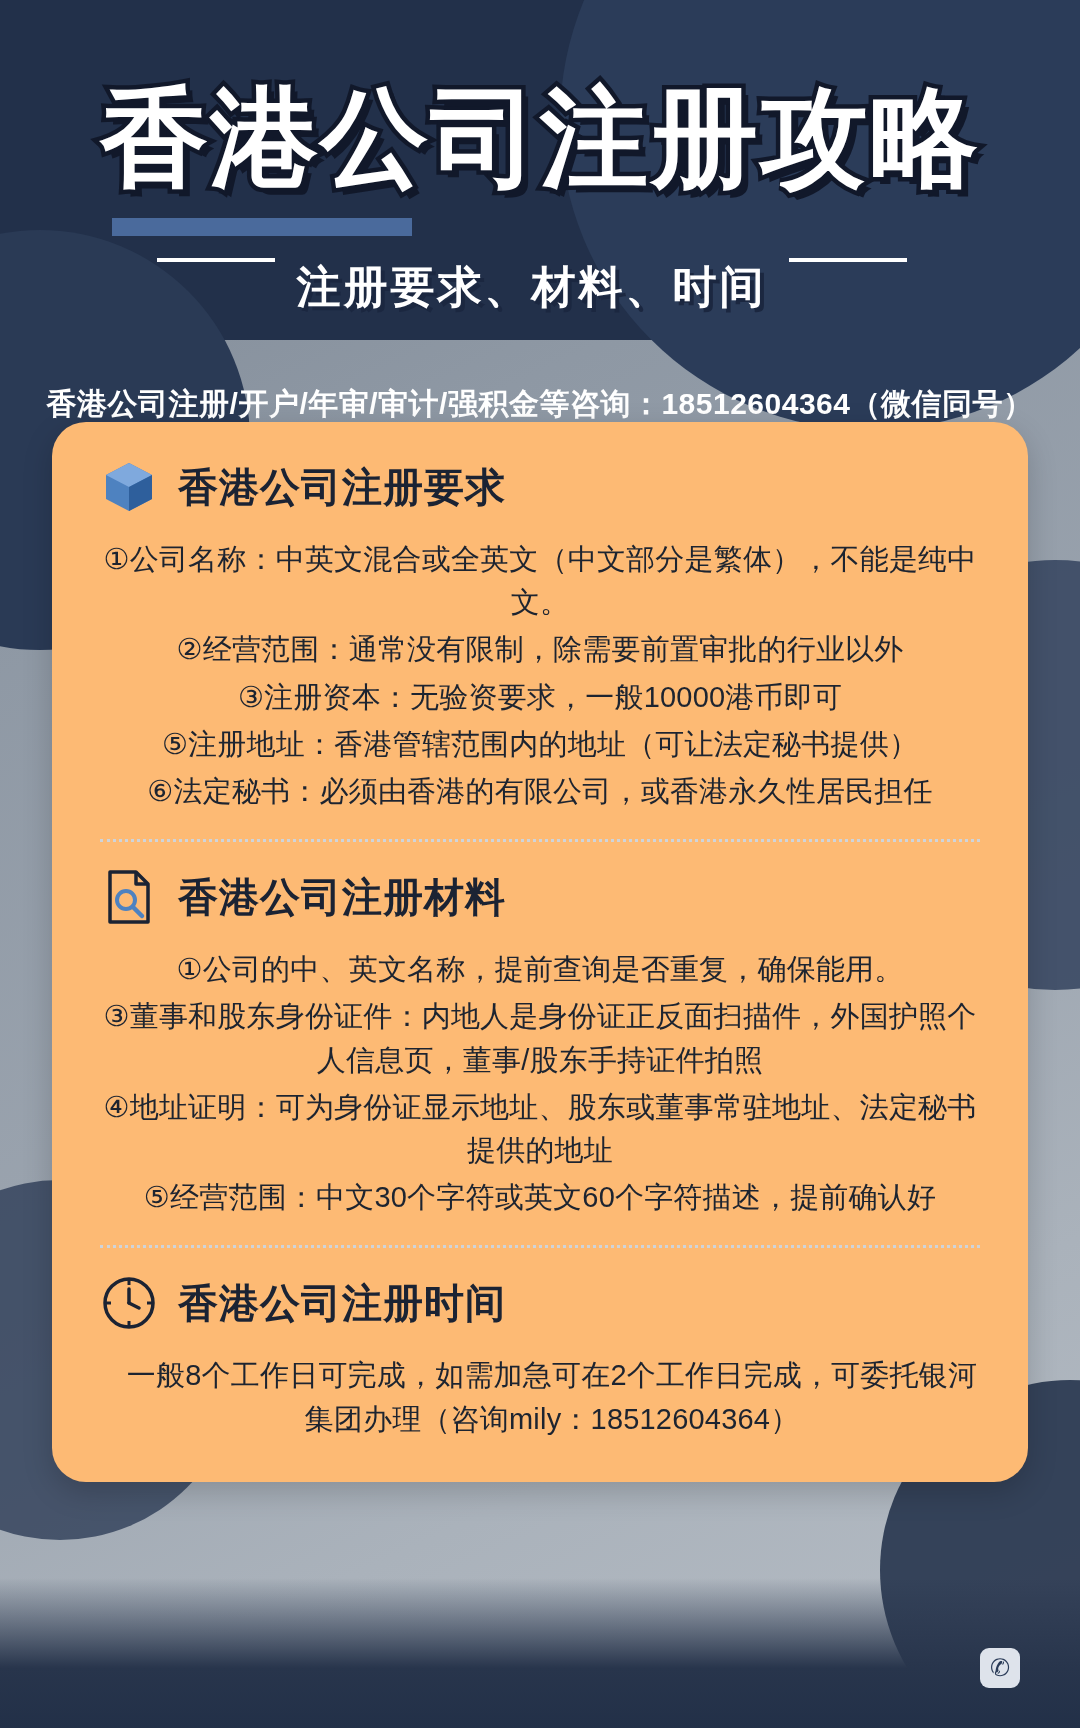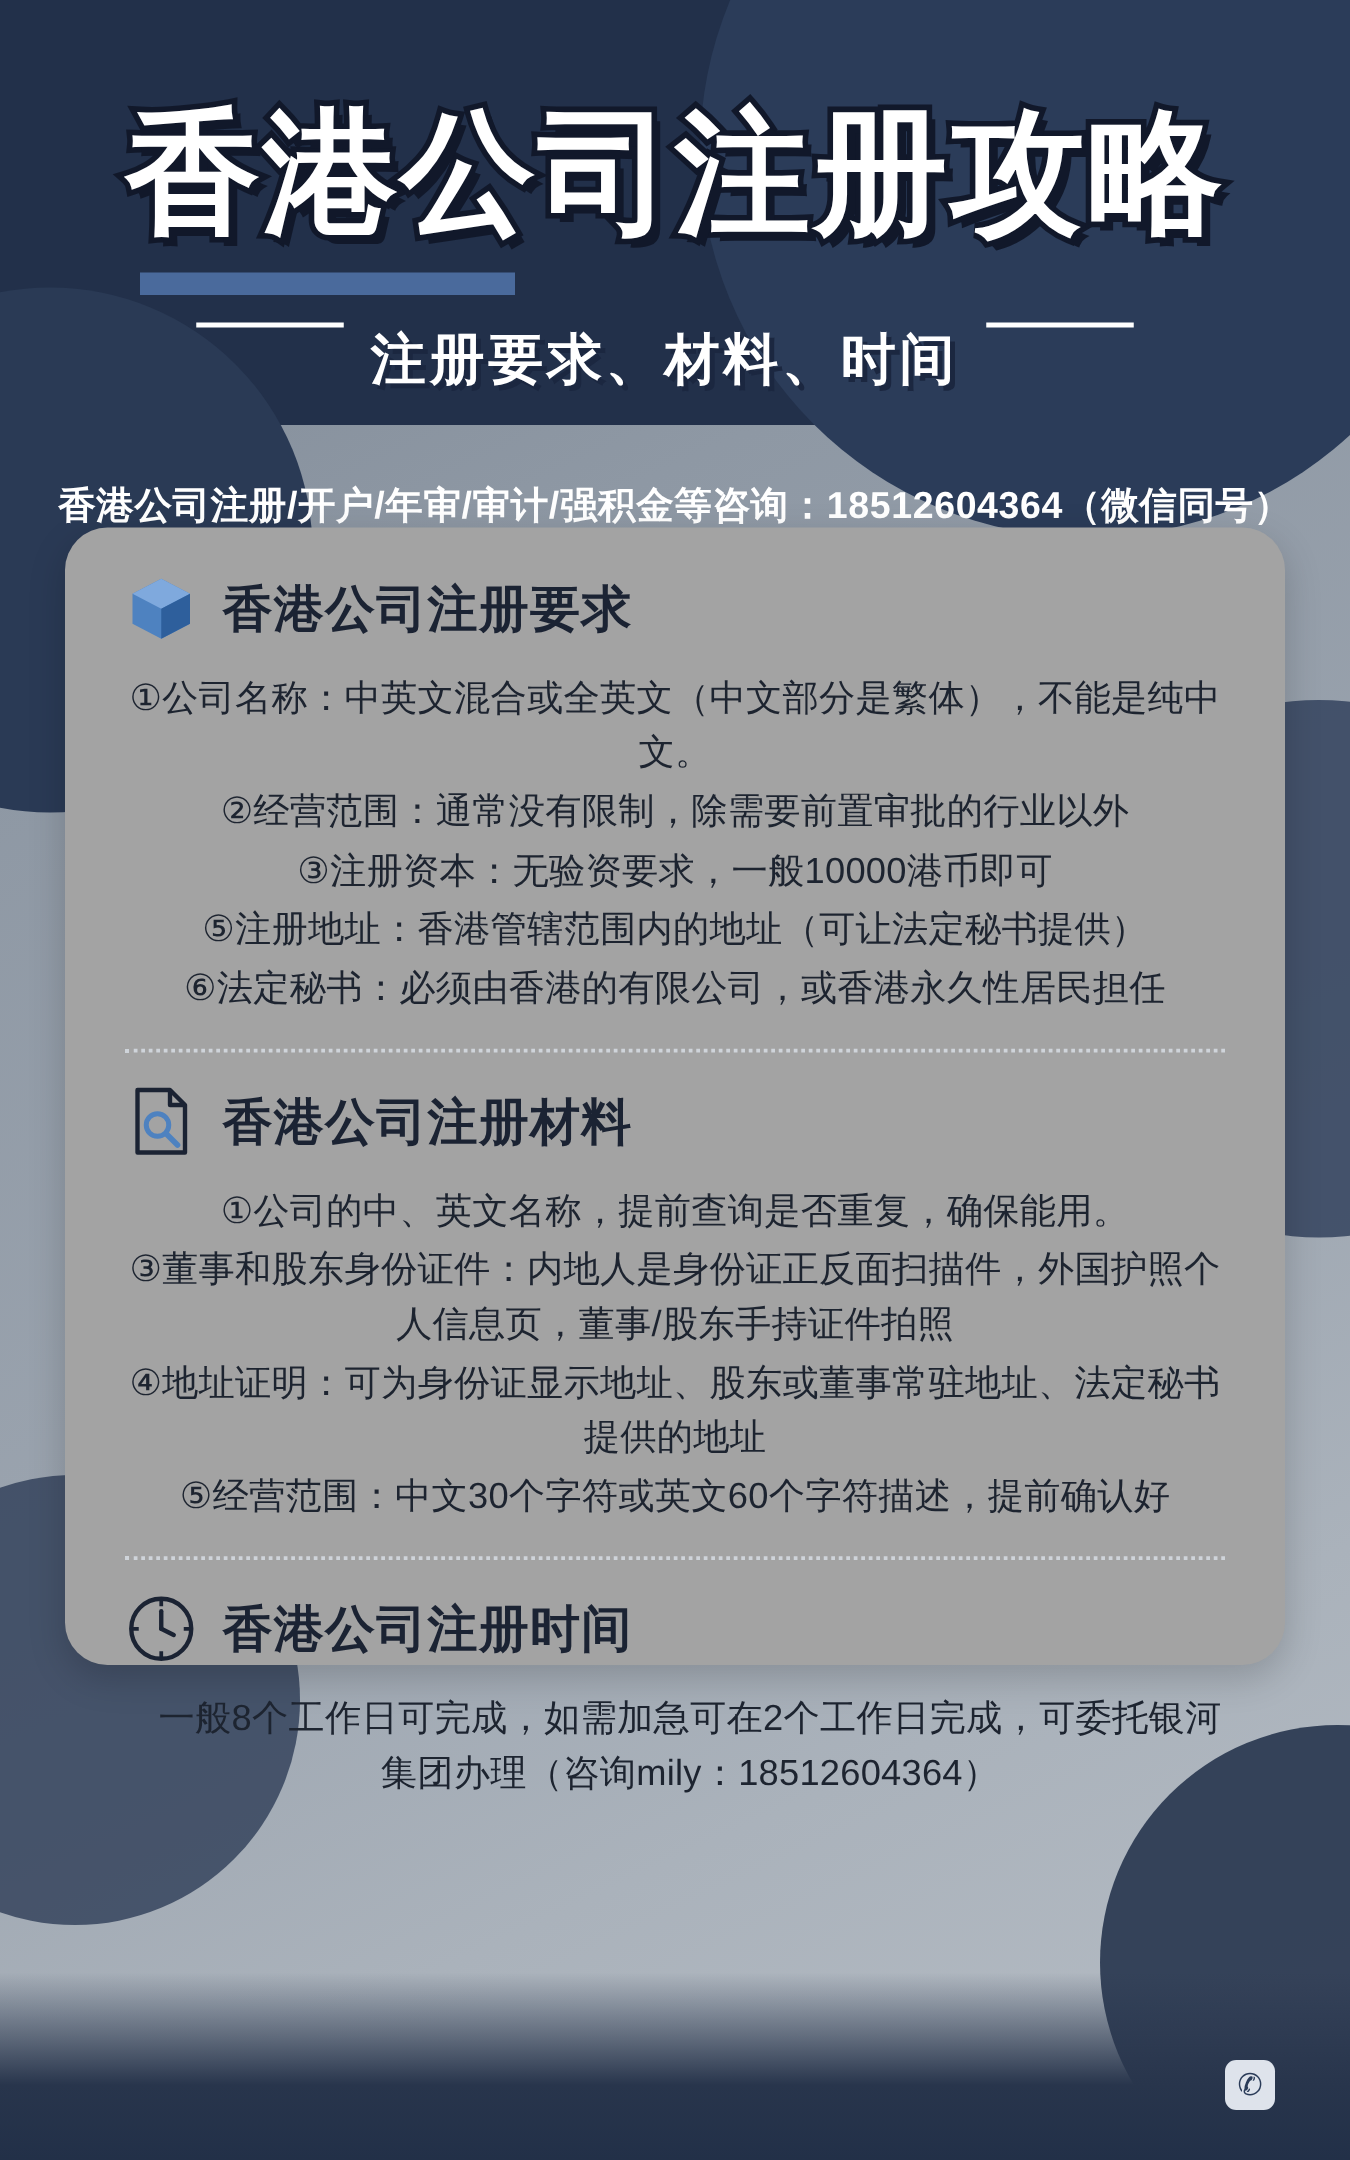--- a/index.html
+++ b/index.html
@@ -70,22 +70,22 @@
     text-shadow: 4px 4px 0 #1b2740;
   }
   .contact-bar {
     position: absolute; left: 0; top: 384px; width: 1080px;
     text-align: center; color: #ffffff;
     font-size: 30px; font-weight: 700; letter-spacing: .5px;
   }
 
   
   .card {
-    position: absolute; left: 52px; top: 422px; width: 976px; height: 910px;
-    background: #a3a3a3; border-radius: 34px;
+    position: absolute; left: 52px; top: 422px; width: 976px; height: 1060px;
+    background: #fdba74; border-radius: 34px;
     box-shadow: 0 10px 30px rgba(0,0,0,.18);
     z-index: 6;
     padding: 36px 48px 0 48px;
   }
   .section { position: relative; }
   .sec-head {
     display: flex; align-items: center; gap: 20px;
     margin-bottom: 22px;
   }
   .sec-icon { width: 58px; height: 58px; flex: 0 0 58px; }

